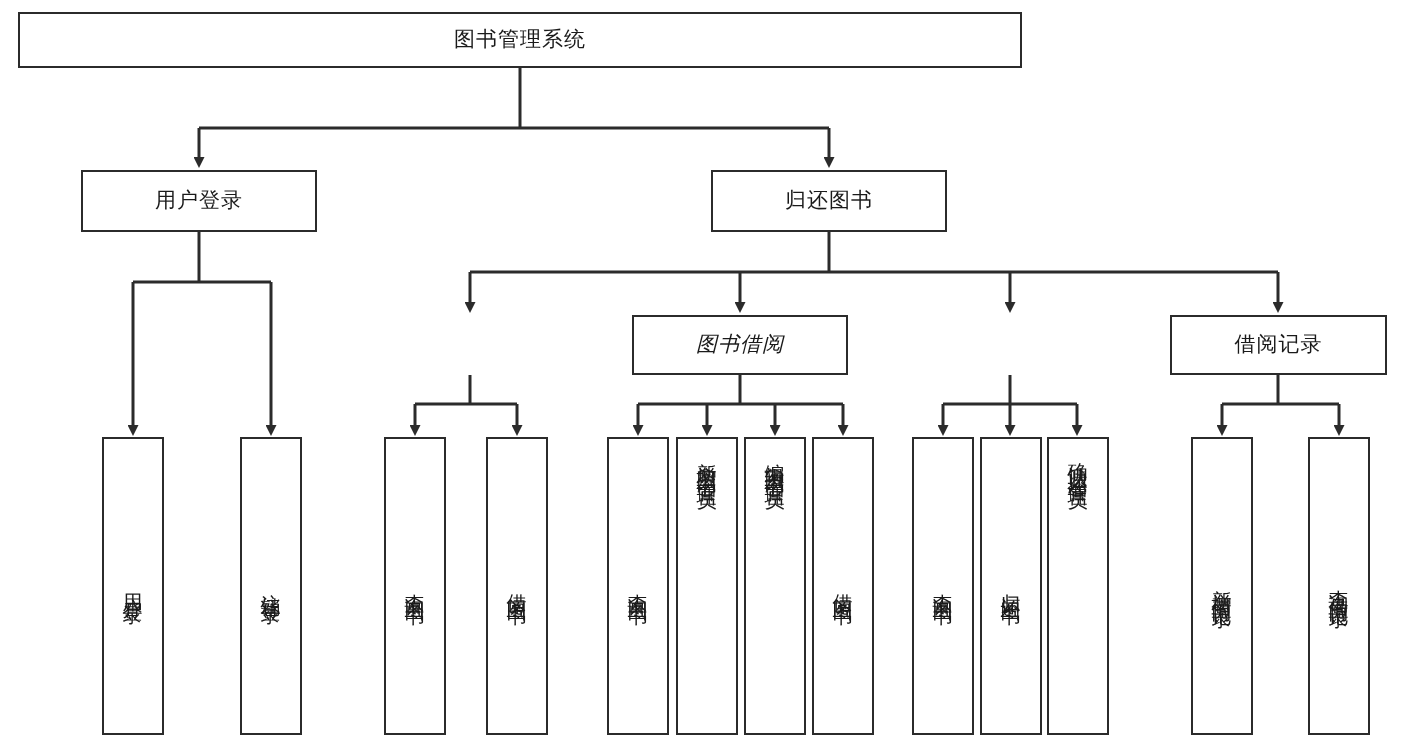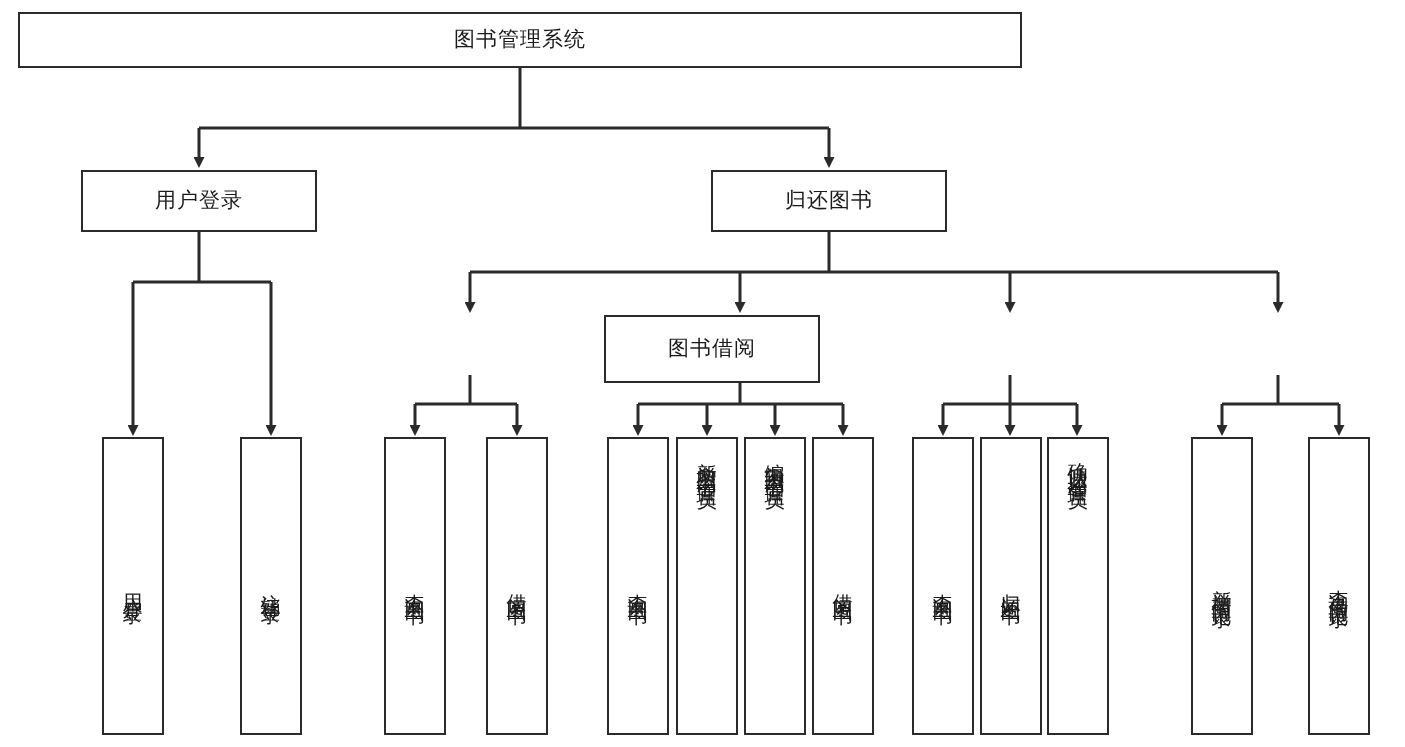--- a/index.html
+++ b/index.html
@@ -129,22 +129,25 @@
     <span class="node-label">图书管理系统</span>
   </div>
 
   <div class="node-box" style="left:81px; top:170px; width:236px; height:62px;">
     <span class="node-label">用户登录</span>
   </div>
   <div class="node-box" style="left:711px; top:170px; width:236px; height:62px;">
     <span class="node-label">归还图书</span>
   </div>
 
-  <div class="node-box" style="left:604px; top:315px; width:216px; height:68px;">
+  <div class="node-box" style="left:632px; top:315px; width:216px; height:60px;font-style:italic;">
     <span class="node-label">图书借阅</span>
+  </div>
+  <div class="node-box" style="left:1170px; top:315px; width:217px; height:60px;">
+    <span class="node-label">借阅记录</span>
   </div>
 
   <div class="node-box vertical centered" style="left:102px; top:437px; width:62px; height:298px;">
     <span class="node-label">用户登录</span>
   </div>
   <div class="node-box vertical centered" style="left:240px; top:437px; width:62px; height:298px;">
     <span class="node-label">注销登录</span>
   </div>
 
   <div class="node-box vertical centered" style="left:384px; top:437px; width:62px; height:298px;">

